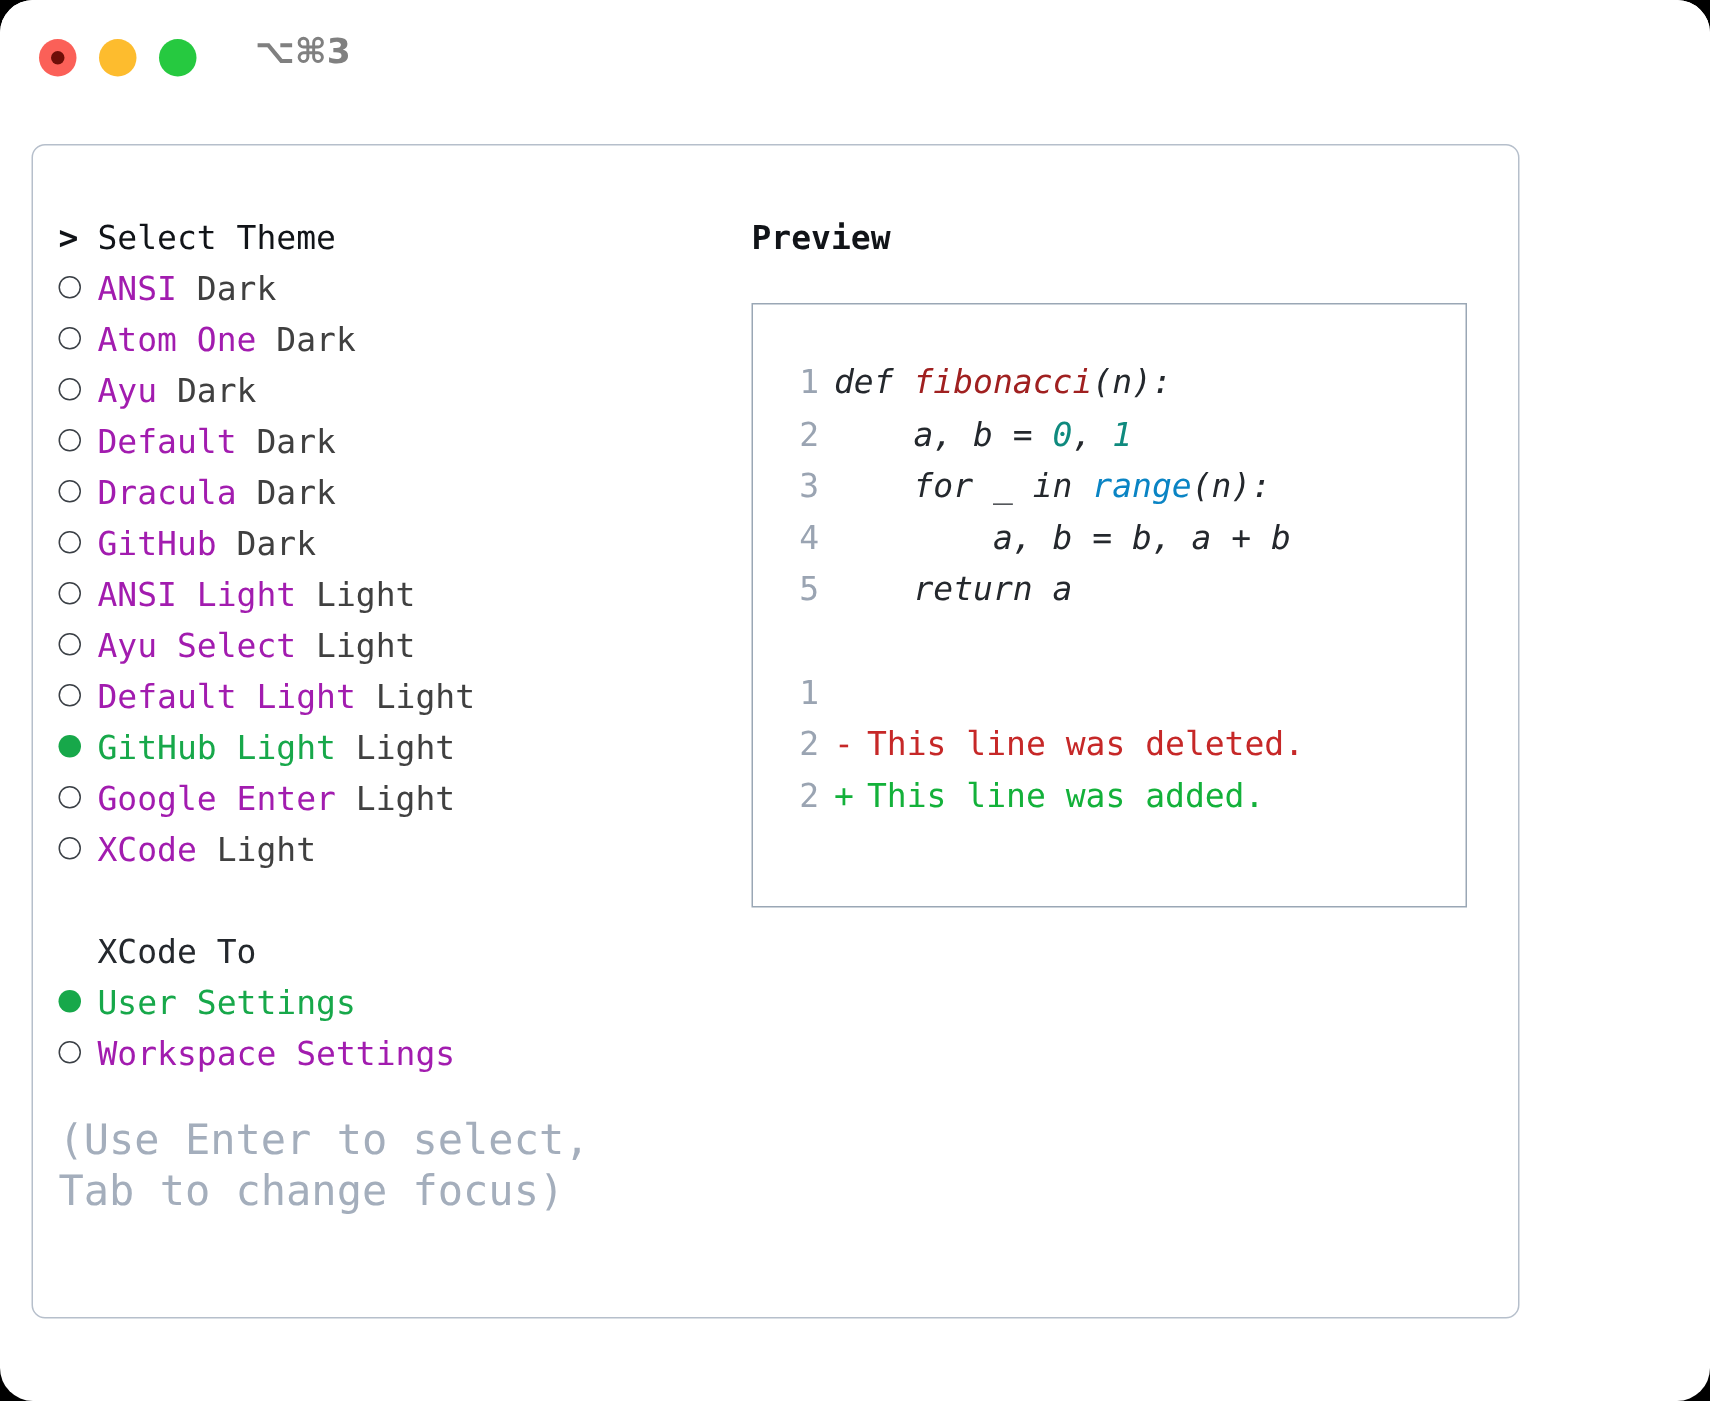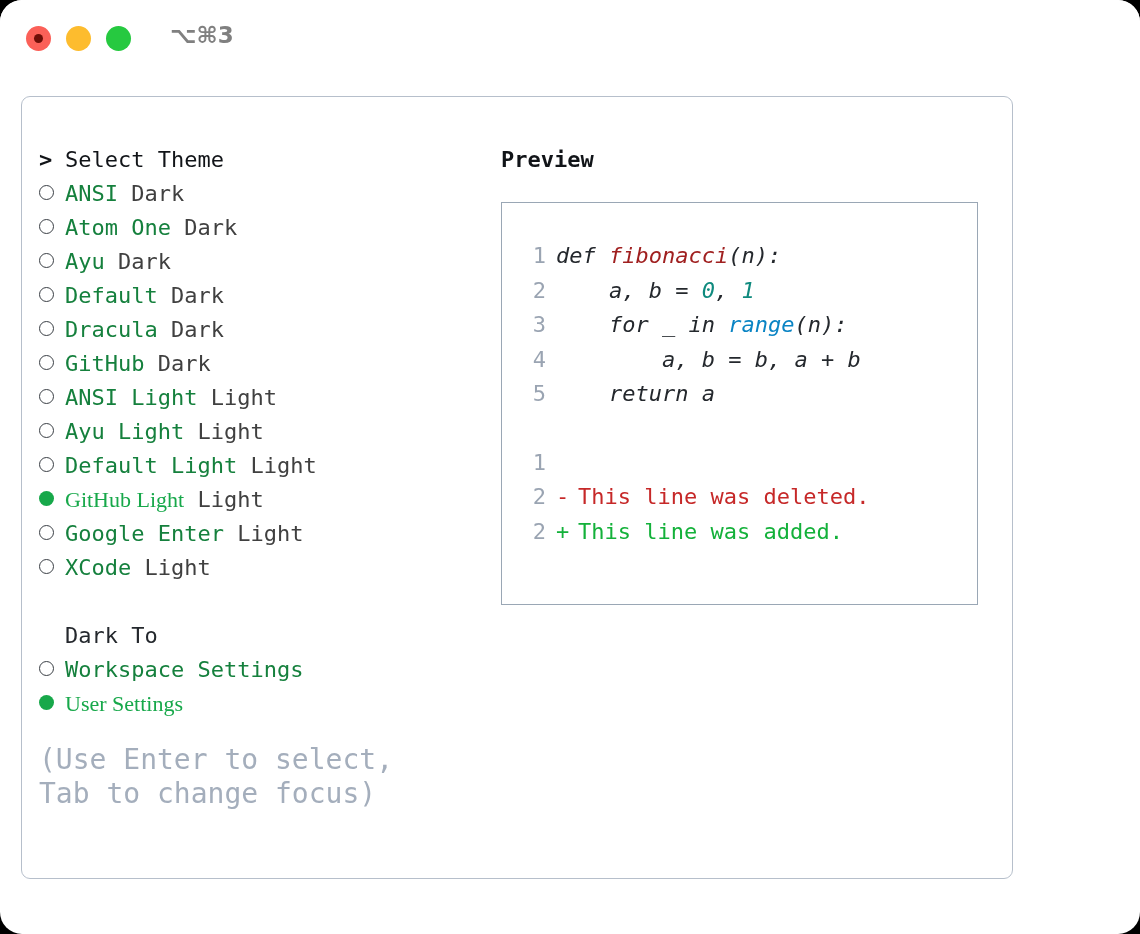--- a/index.html
+++ b/index.html
@@ -130,25 +130,24 @@
     background: #17A84A;
     position: relative;
     top: -1px;
   }
 
   .heading-text {
     color: #111418;
     font-weight: 400;
   }
   .label-text {
-    color: #15803d;
+    color: #a21caf;
   }
   .label-selected {
     color: #17A84A;
-    font-family: Liberation Serif, serif;
   }
   .variant-text {
     color: #404040;
   }
   .section-title {
     color: #24282D;
     font-weight: 400;
   }
 
   .spacer-row { height: 34px; }
@@ -252,37 +251,37 @@
       </div>
 
       <div id="theme-rows">
           <div class="row"><span class="marker"><span class="radio-outer"></span></span><span class="label-text">ANSI</span><span> </span><span class="variant-text">Dark</span></div>
           <div class="row"><span class="marker"><span class="radio-outer"></span></span><span class="label-text">Atom One</span><span> </span><span class="variant-text">Dark</span></div>
           <div class="row"><span class="marker"><span class="radio-outer"></span></span><span class="label-text">Ayu</span><span> </span><span class="variant-text">Dark</span></div>
           <div class="row"><span class="marker"><span class="radio-outer"></span></span><span class="label-text">Default</span><span> </span><span class="variant-text">Dark</span></div>
           <div class="row"><span class="marker"><span class="radio-outer"></span></span><span class="label-text">Dracula</span><span> </span><span class="variant-text">Dark</span></div>
           <div class="row"><span class="marker"><span class="radio-outer"></span></span><span class="label-text">GitHub</span><span> </span><span class="variant-text">Dark</span></div>
           <div class="row"><span class="marker"><span class="radio-outer"></span></span><span class="label-text">ANSI Light</span><span> </span><span class="variant-text">Light</span></div>
-          <div class="row"><span class="marker"><span class="radio-outer"></span></span><span class="label-text">Ayu Light</span><span> </span><span class="variant-text">Light</span></div>
+          <div class="row"><span class="marker"><span class="radio-outer"></span></span><span class="label-text">Ayu Select</span><span> </span><span class="variant-text">Light</span></div>
           <div class="row"><span class="marker"><span class="radio-outer"></span></span><span class="label-text">Default Light</span><span> </span><span class="variant-text">Light</span></div>
           <div class="row"><span class="marker"><span class="radio-filled"></span></span><span class="label-selected">GitHub Light</span><span> </span><span class="variant-text">Light</span></div>
           <div class="row"><span class="marker"><span class="radio-outer"></span></span><span class="label-text">Google Enter</span><span> </span><span class="variant-text">Light</span></div>
           <div class="row"><span class="marker"><span class="radio-outer"></span></span><span class="label-text">XCode</span><span> </span><span class="variant-text">Light</span></div>
         </div>
 
       <div class="spacer-row"></div>
 
       <div class="row">
         <span class="marker marker-empty">○</span>
-        <span class="section-title">Dark To</span>
+        <span class="section-title">XCode To</span>
       </div>
 
       <div id="apply-rows">
+          <div class="row"><span class="marker"><span class="radio-filled"></span></span><span class="label-selected">User Settings</span></div>
           <div class="row"><span class="marker"><span class="radio-outer"></span></span><span class="label-text">Workspace Settings</span></div>
-          <div class="row"><span class="marker"><span class="radio-filled"></span></span><span class="label-selected">User Settings</span></div>
         </div>
 
       <div class="hint">(Use Enter to select, Tab to change focus)</div>
     </div>
 
     <div class="right-col">
       <div class="preview-title">Preview</div>
       <div class="preview-box">
         <div id="code-block">
             <div class="code-line"><span class="lineno">1</span><span class="code-body"><span>def </span><span class="tok-fn">fibonacci</span><span>(n):</span></span></div>

